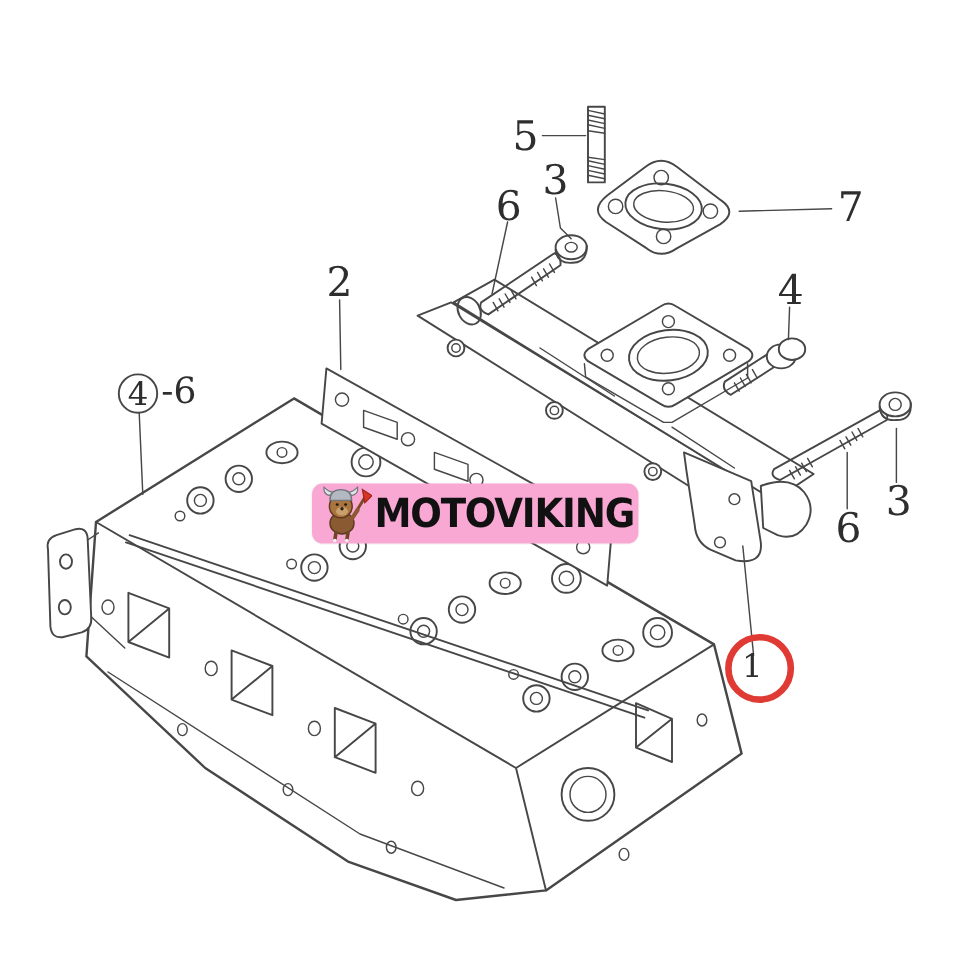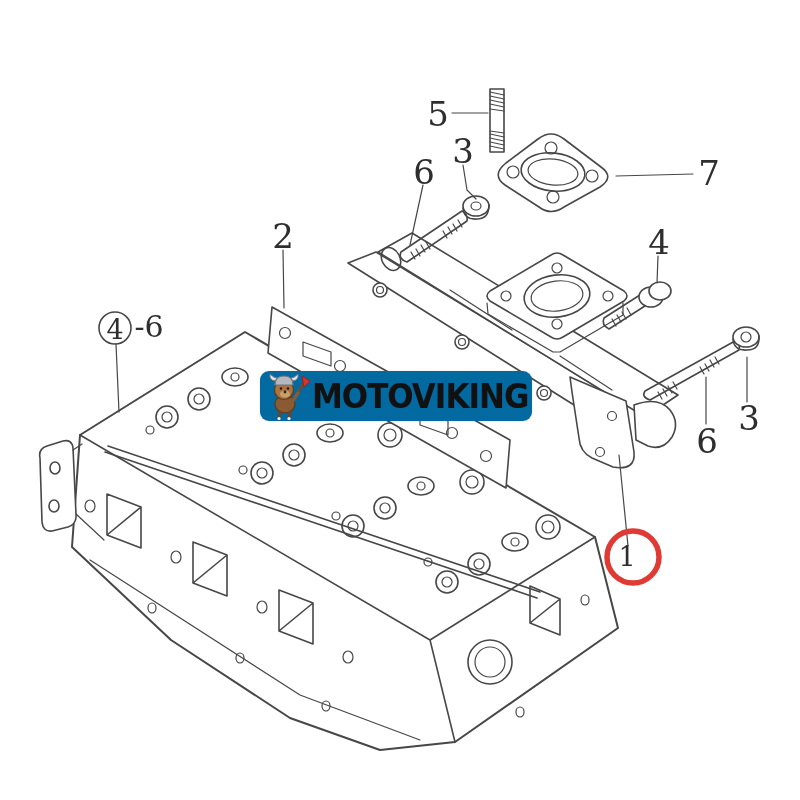--- a/index.html
+++ b/index.html
@@ -233,21 +233,21 @@
   <div class="callout" style="left:424px;top:172px">6</div>
   <div class="callout" style="left:283px;top:236px">2</div>
   <div class="callout" style="left:709px;top:173px">7</div>
   <div class="callout" style="left:659px;top:242px">4</div>
   <div class="callout" style="left:749px;top:418px">3</div>
   <div class="callout" style="left:707px;top:441px">6</div>
   <div class="callout sm" style="left:627px;top:556px">1</div>
   <div class="callout sm" style="left:115px;top:329px">4</div>
   <div class="callout md" style="left:149px;top:327px">-6</div>
 
-  <div class="wm-pill" style="background: #0369a1;">
+  <div class="wm-pill" style="background: #f9a8d4; margin-top: 32px;">
     <svg class="wm-mascot" viewBox="0 0 46 48">
 
       <path d="M33,22 L41,9" stroke="#7a4a22" stroke-width="2.4" fill="none" stroke-linecap="round"></path>
       <path d="M38,4 L46,9 L40,15 Z" fill="#d63426" stroke="#9e2318" stroke-width="1"></path>
 
       <ellipse cx="21" cy="32" rx="10" ry="9" fill="#8a5a33" stroke="#5d3a1d" stroke-width="1.2"></ellipse>
 
       <path d="M16,40 L15,46 M26,40 L25,46" stroke="#6e4524" stroke-width="3" stroke-linecap="round"></path>
       <circle cx="15" cy="46.5" r="1.6" fill="#efefef"></circle>
       <circle cx="25" cy="46.5" r="1.6" fill="#efefef"></circle>

